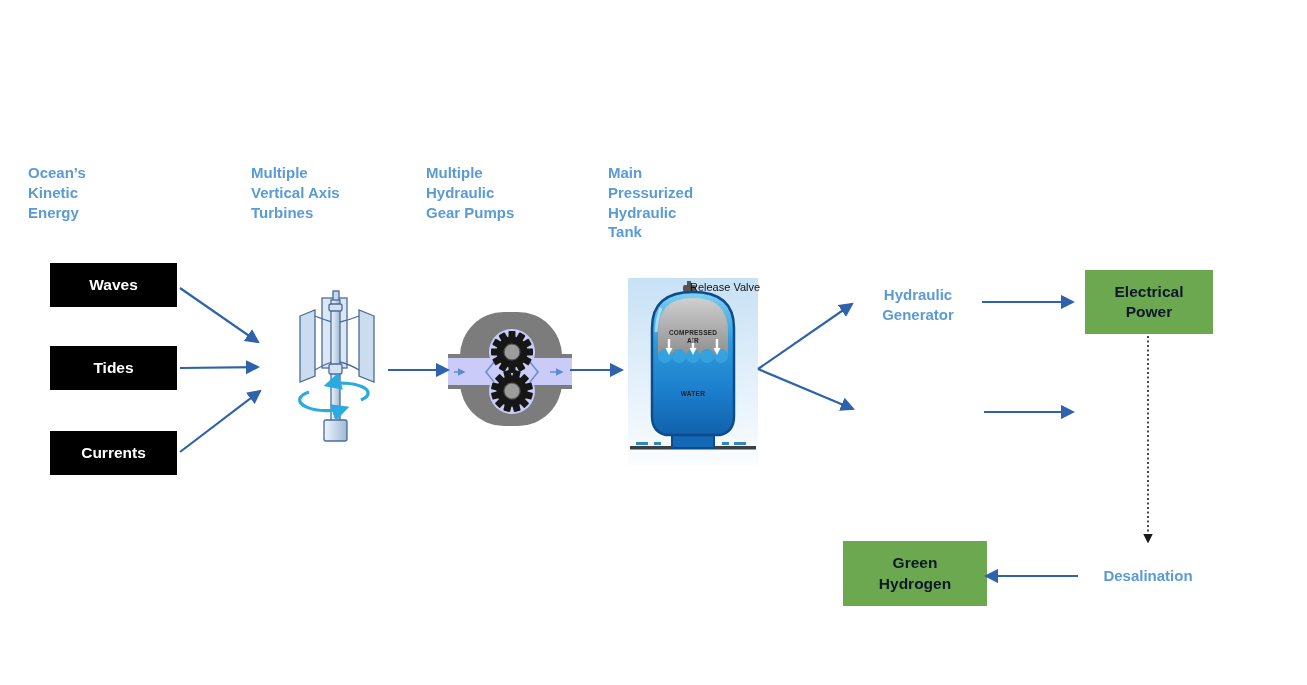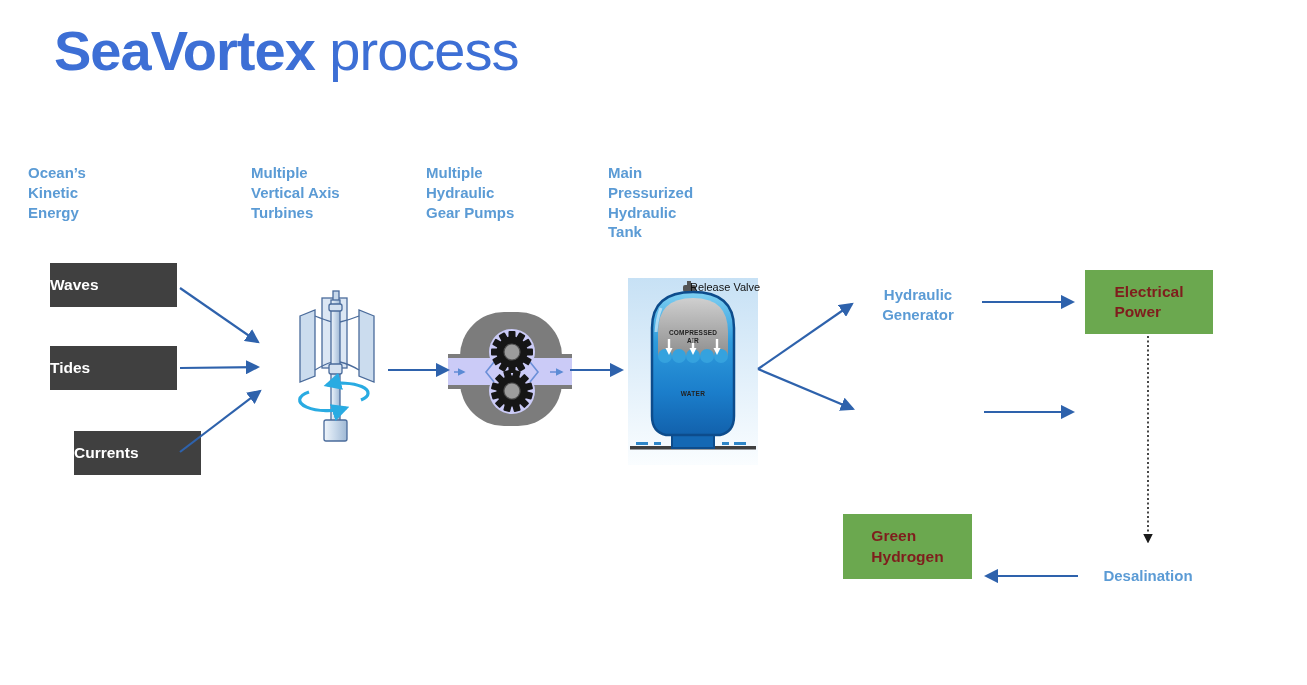--- a/index.html
+++ b/index.html
@@ -15,54 +15,53 @@
   .title .brand{font-weight:700;}
 
   
   .stage{width:170px;font-weight:700;font-size:15px;line-height:1.32;color:#5B9BD5;}
   .stage1{left:28px;top:163px;}
   .stage2{left:251px;top:163px;}
   .stage3{left:426px;top:163px;}
   .stage4{left:608px;top:163px;}
 
   
-  .srcbox{width:127px;height:44px;background:#404040;color:#fff;font-weight:700;font-size:15.5px;
-    display:flex;align-items:center;justify-content:flex-start;}
+  .srcbox{width:127px;height:44px;background:#000000;color:#fff;font-weight:700;font-size:15.5px;
+    display:flex;align-items:center;justify-content:center;}
   .src1{left:50px;top:263px;}
   .src2{left:50px;top:346px;}
-  .src3{left:50px;top:431px;margin-left:24px;}
+  .src3{left:50px;top:431px;}
 
   
   .plabel{text-align:center;font-weight:700;font-size:15px;line-height:1.32;color:#5B9BD5;}
   .lab-hg{left:848px;top:285px;width:140px;}
   .lab-ro{left:845px;top:387px;width:160px;}
   .lab-el{left:1078px;top:566px;width:140px;}
 
   
-  .outbox{background:#6BA84F;color:#7f1d1d;font-weight:700;font-size:15.5px;line-height:1.3;
-    display:flex;align-items:center;justify-content:center;}
+  .outbox{background:#6BA84F;color:#0f172a;font-weight:700;font-size:15.5px;line-height:1.3;
+    display:flex;align-items:center;justify-content:center;text-align:center;}
   .out-ep{left:1085px;top:270px;width:128px;height:64px;}
   .out-fw{left:1085px;top:378px;width:128px;height:65px;}
-  .out-gh{left:843px;top:514px;width:129px;height:65px;}
+  .out-gh{left:843px;top:541px;width:144px;height:65px;}
 
   
   .tanktext{color:#222;font-weight:700;text-align:center;}
   .cap-rv{left:690px;top:281px;font-size:11px;font-weight:400;color:#111;}
   .cap-air{left:653px;top:329px;width:80px;font-size:6.5px;line-height:1.3;letter-spacing:.2px;}
   .cap-water{left:653px;top:390px;width:80px;font-size:6.5px;letter-spacing:.3px;}
 
   .icon-layer{pointer-events:none;}
   .arrow-layer{left:0;top:0;pointer-events:none;}
 </style>
 </head>
 <body>
 
 <div class="canvas">
 
-  <h1 class="abs title"><span class="brand">SeaVortex</span><span> process</span></h1>
 
   <div class="abs stage stage1 ml">Ocean’s
 Kinetic
 Energy</div>
   <div class="abs stage stage2 ml">Multiple
 Vertical Axis
 Turbines</div>
   <div class="abs stage stage3 ml">Multiple
 Hydraulic
 Gear Pumps</div>

